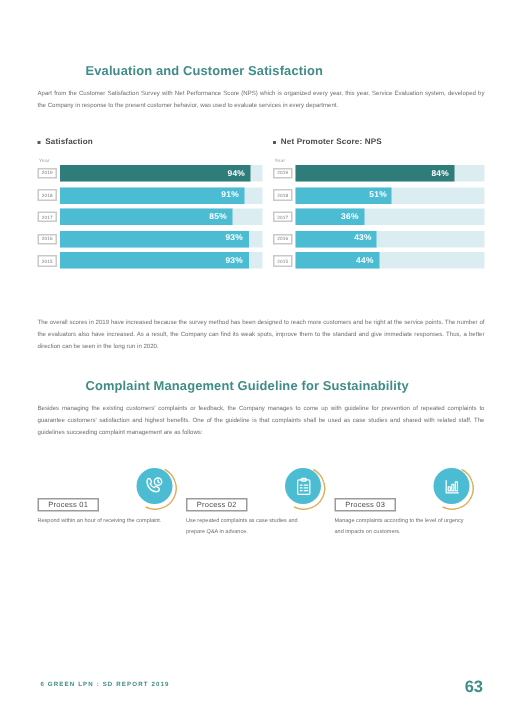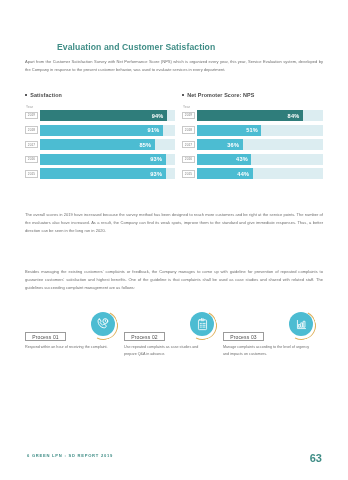--- a/index.html
+++ b/index.html
@@ -218,20 +218,21 @@
       <div class="track">
         <div class="fill" style="width:44%">
           <span class="bar-value">44%</span>
         </div>
       </div>
     </div>
   </div>
 
   <p class="body-text" id="charts-summary">The overall scores in 2019 have increased because the survey method has been designed to reach more customers and be right at the service points.   The number of the evaluators also have increased. As a result, the Company can find its weak spots, improve them to the standard and give immediate responses. Thus, a better direction can be seen in the long run in 2020.</p>
 
+  <h2 class="section-title" id="complaint-title">Complaint Management Guideline for Sustainability</h2>
 
   <p class="body-text" id="complaint-paragraph">Besides managing the existing customers' complaints or feedback, the Company manages to come up with guideline for prevention of repeated complaints to guarantee customers' satisfaction and highest benefits. One of the guideline is that complaints shall be used as case studies and shared with related staff. The guidelines succeeding complaint management are as follows:</p>
 
   <div class="process-row">
 
     <div class="process-card">
       <div class="proc-icon-wrap">
         <div class="proc-arc"></div>
         <div class="proc-circle">
           <svg width="14" height="14" viewBox="0 0 24 24" fill="none" stroke="#ffffff" stroke-width="1.6" stroke-linecap="round" stroke-linejoin="round">

